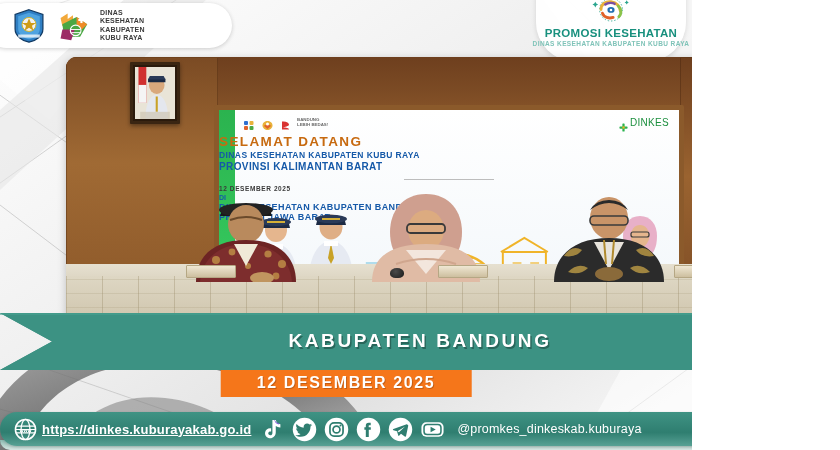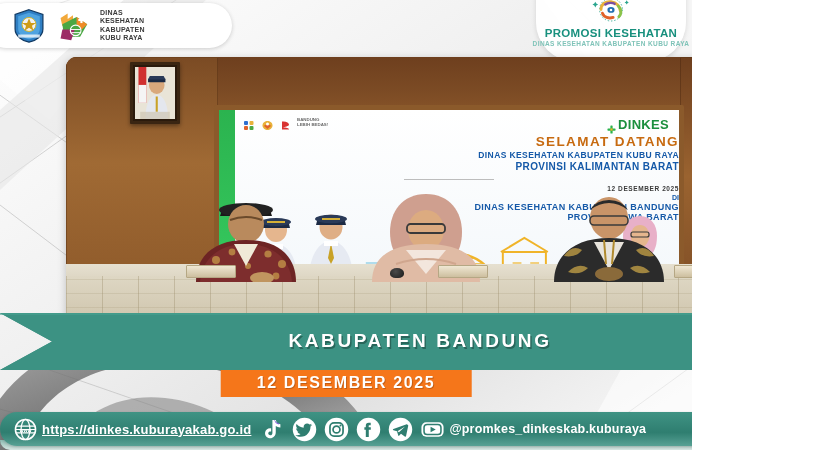--- a/index.html
+++ b/index.html
@@ -94,23 +94,23 @@
     border:5px solid #8b5a2b; border-radius:2px; overflow:hidden;
   }
   .screen-green { position:absolute; left:0; top:0; width:16px; height:100%;
     background:linear-gradient(180deg,#2bb34f,#36c95e); }
   .screen-logos { position:absolute; left:24px; top:7px; display:flex; gap:5px; align-items:center; }
   .s-logo { width:13px; height:11px; }
   .s-logo svg { width:100%; height:100%; }
   .s-logo-text { font-size:4.4px; font-weight:bold; color:#6b6b6b; line-height:1.1; white-space:pre-line; }
   .dinkes-screen { position:absolute; right:10px; top:7px; display:flex; align-items:center; gap:2px; }
   .dinkes-screen .cross { width:9px; height:9px; }
-  .dinkes-screen .word { font-size:13px; font-weight:bold; color:#1c8f3e; letter-spacing:.3px; }
-
-  .screen-text { position:absolute; left:0; right:0; top:24px; text-align:right; }
+  .dinkes-screen .word { font-size:10px; font-weight:normal; color:#1c8f3e; letter-spacing:.3px; }
+
+  .screen-text { position:absolute; left:0; right:0; top:24px; text-align:left; }
   .sc-welcome { font-size:13.5px; font-weight:bold; color:#c76a10; letter-spacing:1.4px; }
   .sc-l1 { font-size:8px; font-weight:bold; color:#1559a8; letter-spacing:.5px; margin-top:2px; }
   .sc-l2 { font-size:8.5px; font-weight:bold; color:#1559a8; letter-spacing:.4px; margin-top:1px; }
   .sc-l3 { font-size:10px; font-weight:bold; color:#1559a8; letter-spacing:.4px; margin-top:1px; }
   .sc-rule { width:90px; height:1px; background:#bdbdbd; margin:7px auto 5px; }
   .sc-date { font-size:6.5px; font-weight:bold; color:#3a3a3a; letter-spacing:.6px; }
   .sc-di { font-size:7px; font-weight:bold; color:#1559a8; margin-top:2px; }
   .sc-l4 { font-size:9px; font-weight:bold; color:#1559a8; letter-spacing:.4px; margin-top:1px; }
   .sc-l5 { font-size:9px; font-weight:bold; color:#1559a8; letter-spacing:.4px; }
 
@@ -203,22 +203,22 @@
   .globe-icon svg { width:100%; height:100%; }
   .site-url {
     color:#ffffff; font-size:13px; font-weight:bold; letter-spacing:.2px;
     white-space:nowrap;
     text-decoration:underline;
   }
   .social-row { display:flex; align-items:center; gap:7px; margin-left:9px; }
   .soc { width:25px; height:25px; flex:none; }
   .soc svg { width:100%; height:100%; }
   .handle {
-    color:#ffffff; font-size:12.5px; font-weight:bold; letter-spacing:.2px;
-    margin-left:4px; white-space:nowrap;
+    color:#ffffff; font-size:12.5px; font-weight:normal; letter-spacing:.2px;
+    margin-left:12px; white-space:nowrap;
   }
 </style>
 </head>
 <body>
 
 <div class="poster">
 
   <div class="bg-diagonals">
     <svg viewBox="0 0 840 450" preserveAspectRatio="none">
       <defs>

